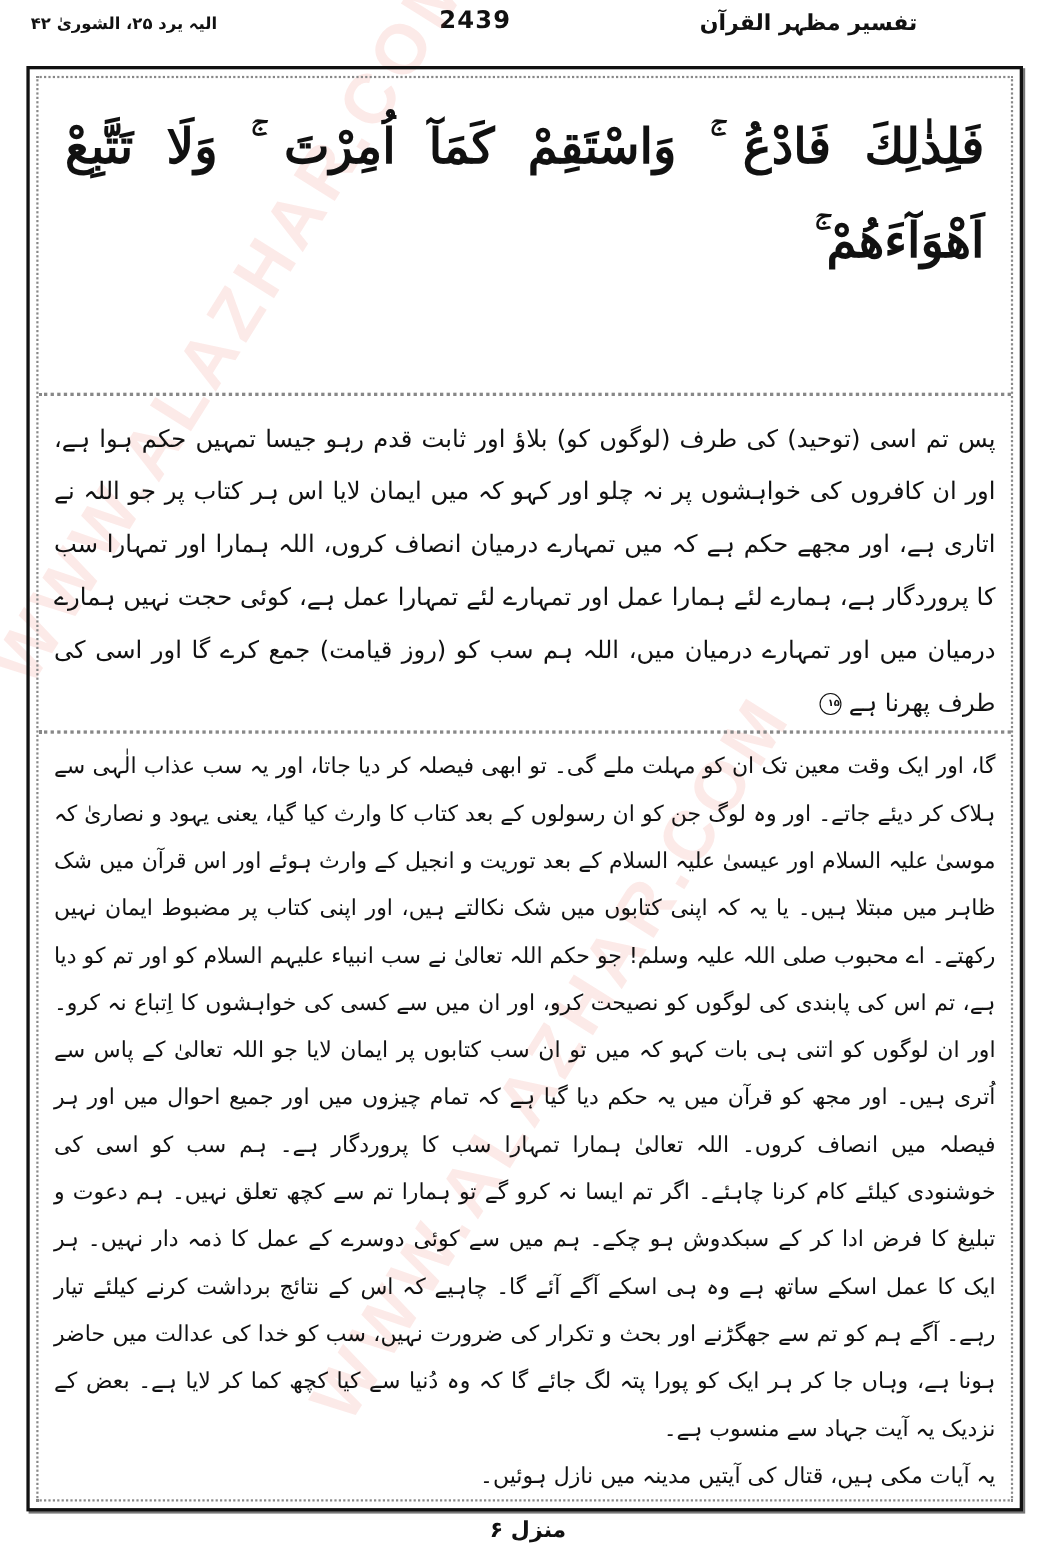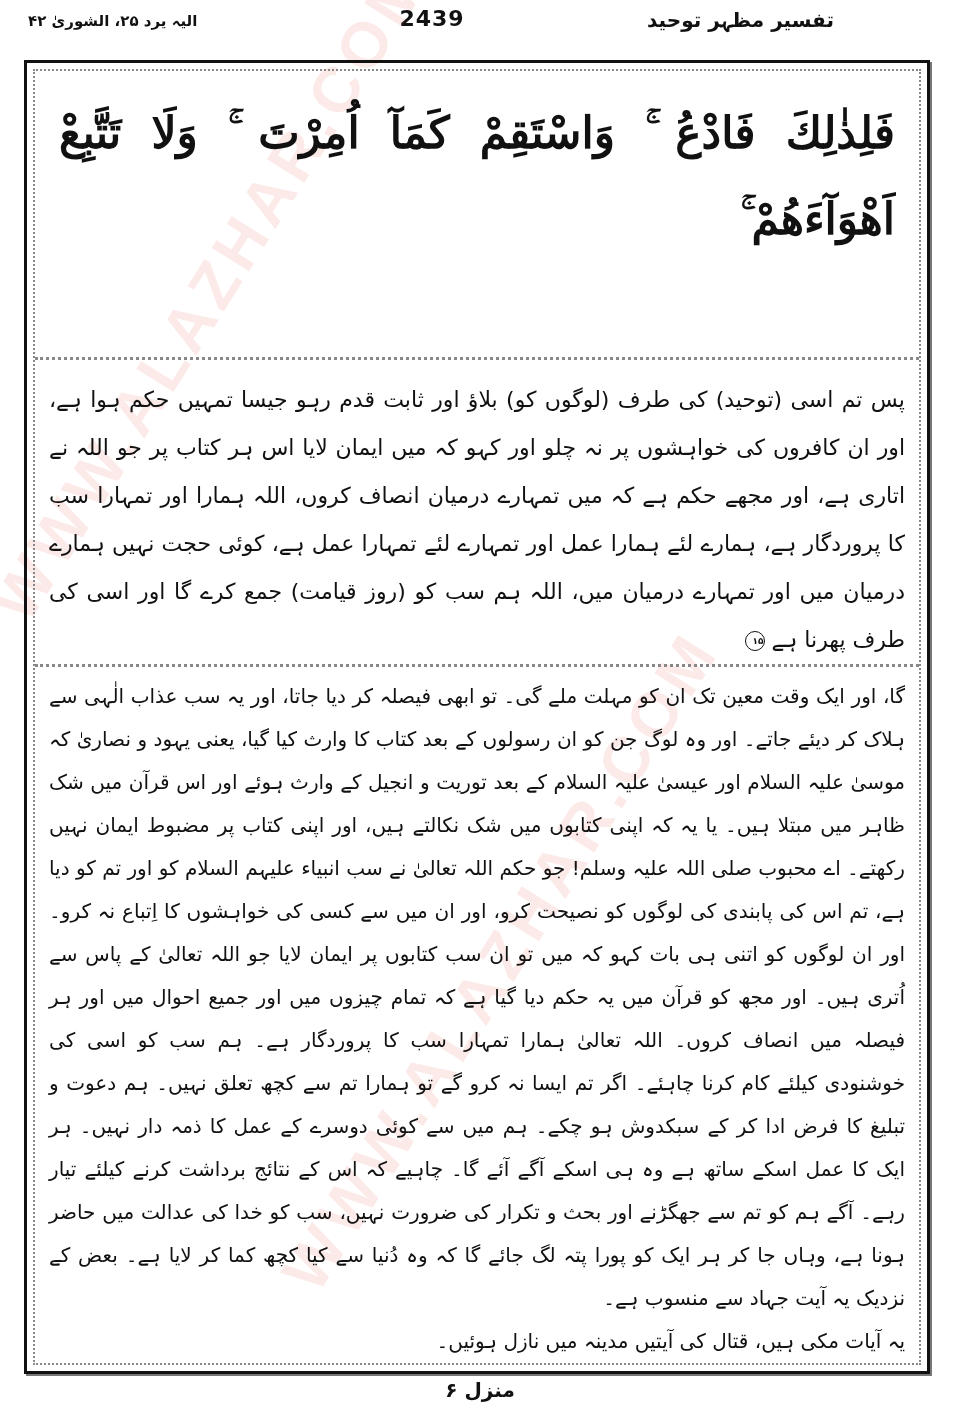--- a/index.html
+++ b/index.html
@@ -154,21 +154,21 @@
   }
   .wm1 { left: 40px; top: 560px; transform: rotate(-58deg); }
   .wm2 { left: 330px; top: 1230px; transform: rotate(-58deg); }
 </style>
 </head>
 <body>
 
 <div class="header">
   <span class="left">الیہ یرد ۲۵، الشوریٰ ۴۲</span>
   <span class="center">2439</span>
-  <span class="right">تفسیر مظہر توحید</span>
+  <span class="right">تفسیر مظہر القرآن</span>
 </div>
 
 <div class="watermark wm1">WWW.ALAZHAR.COM</div>
 <div class="watermark wm2">WWW.ALAZHAR.COM</div>
 
 <div class="outer-frame">
   <div class="inner-frame">
 
     <div class="section verse">
       <p>فَلِذٰلِكَ فَادْعُ ۚ وَاسْتَقِمْ كَمَآ اُمِرْتَ ۚ وَلَا تَتَّبِعْ اَهْوَآءَهُمْ ۚ</p>

